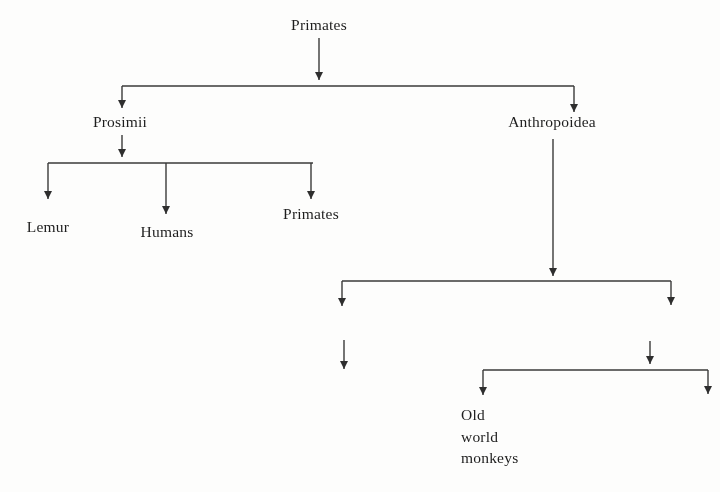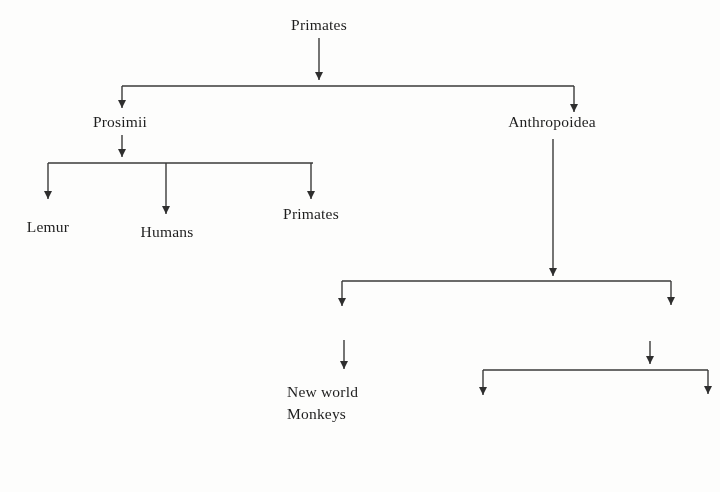--- a/index.html
+++ b/index.html
@@ -79,18 +79,19 @@
   <div class="node center" style="left:552px; top:111px">Anthropoidea</div>
 
   <div class="node center" style="left:48px; top:216px">Lemur</div>
 
   <div class="node center" style="left:167px; top:221px">Humans</div>
 
   <div class="node center" style="left:311px; top:203px">Primates</div>
 
 
 
-  <div class="node" style="left:287px; top:381px">New world
-Monkeys</div>
 
+  <div class="node" style="left:461px; top:404px">Old
+world
+monkeys</div>
 
 
 </div>
 
 </body></html>

